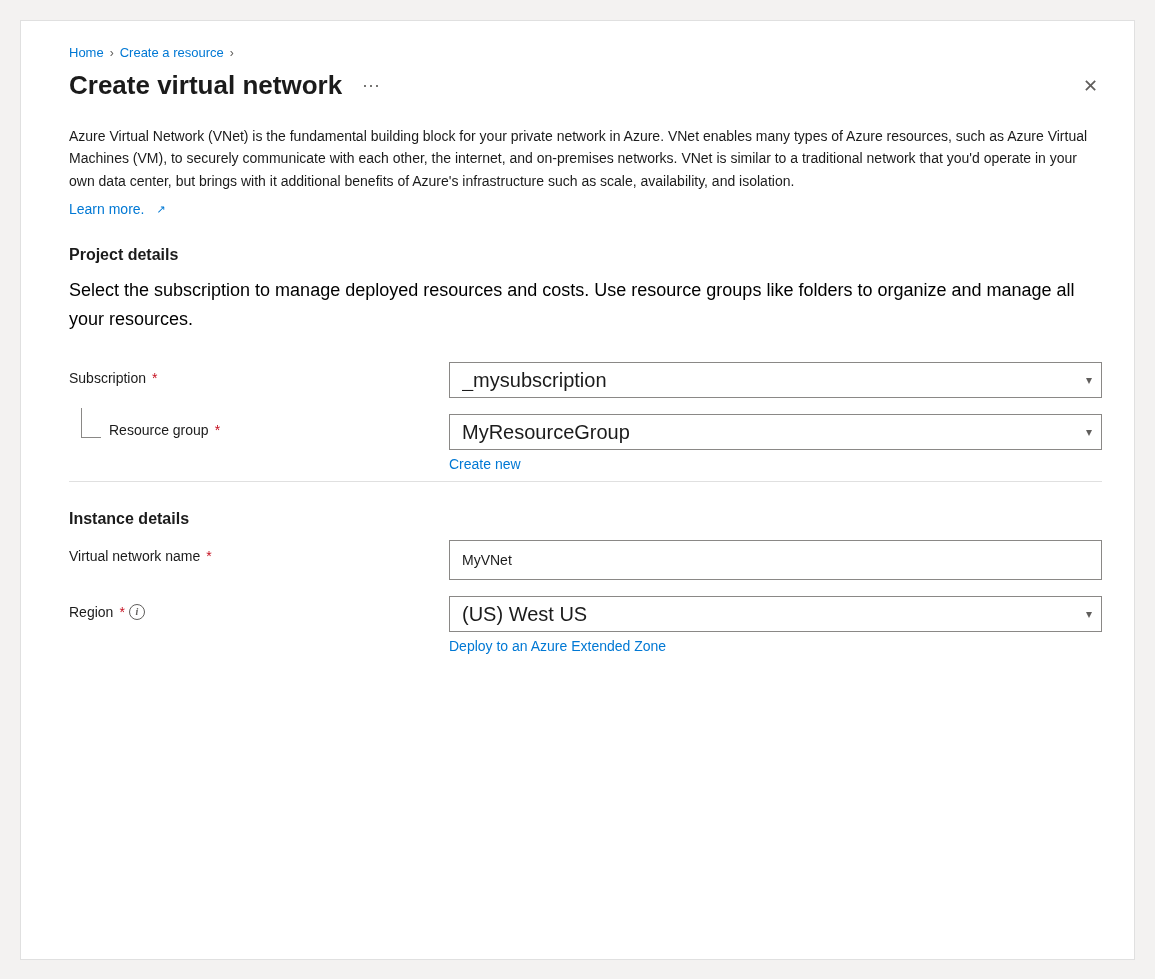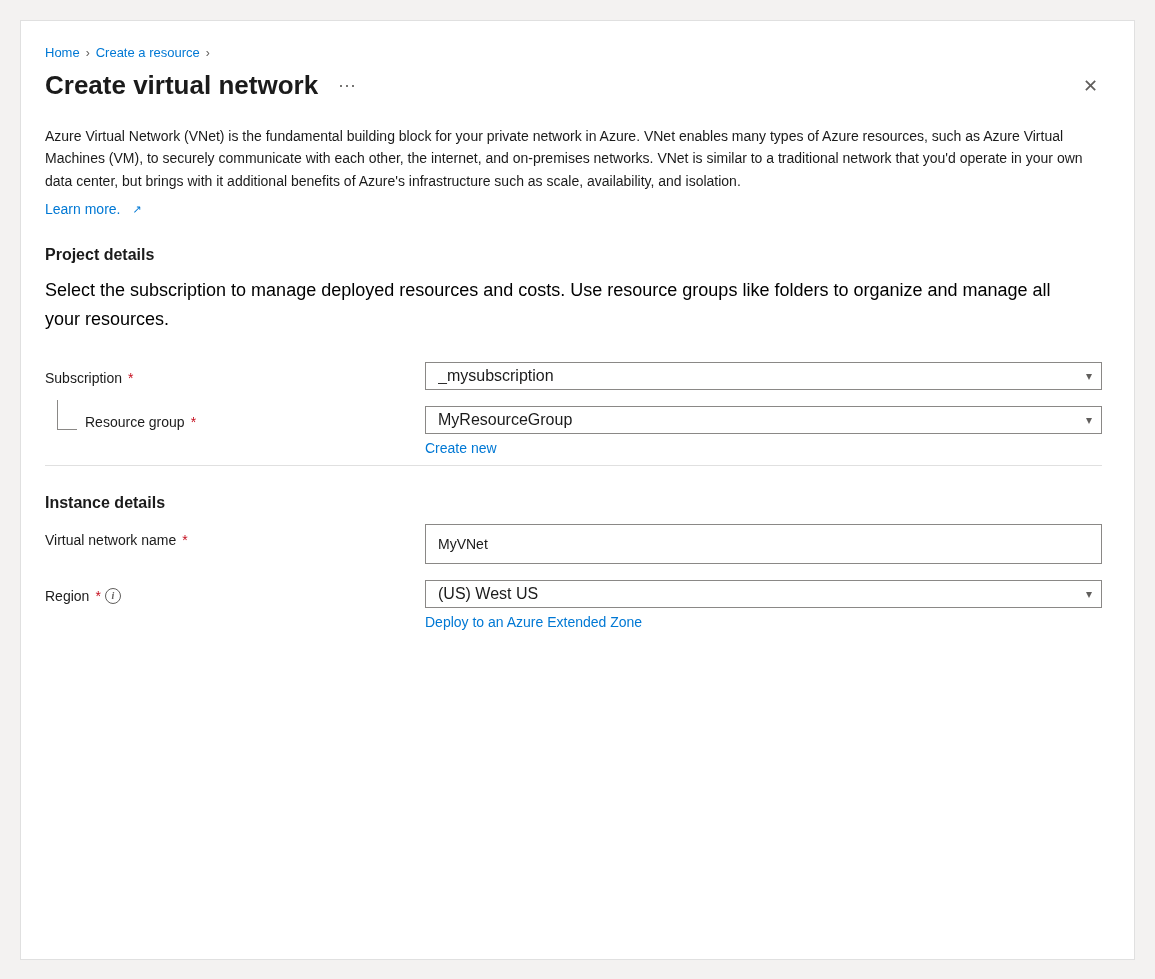--- a/index.html
+++ b/index.html
@@ -16,21 +16,21 @@
       align-items: flex-start;
       min-height: 979px;
       padding: 20px;
     }
 
     .panel {
       background: #ffffff;
       border: 1px solid #e0e0e0;
       width: 1115px;
       min-height: 940px;
-      padding: 24px 32px 40px 24px;
+      padding: 24px 32px 40px 48px;
       position: relative;
     }
 
     .breadcrumb {
       display: flex;
       align-items: center;
       gap: 6px;
       font-size: 13px;
       color: #0078d4;
       margin-bottom: 10px;
@@ -183,25 +183,25 @@
       max-width: 720px;
     }
 
     .dropdown-wrapper {
       position: relative;
       width: 100%;
     }
 
     .dropdown-wrapper select {
       width: 100%;
-      height: 28px;
+      height: 36px;
       border: 1px solid #8a8886;
       background: #ffffff;
       padding: 0 32px 0 12px;
-      font-size: 16px;
+      font-size: 20px;
       color: #1b1b1b;
       appearance: none;
       cursor: pointer;
       font-family: inherit;
     }
 
     .dropdown-chevron {
       position: absolute;
       right: 10px;
       top: 50%;

